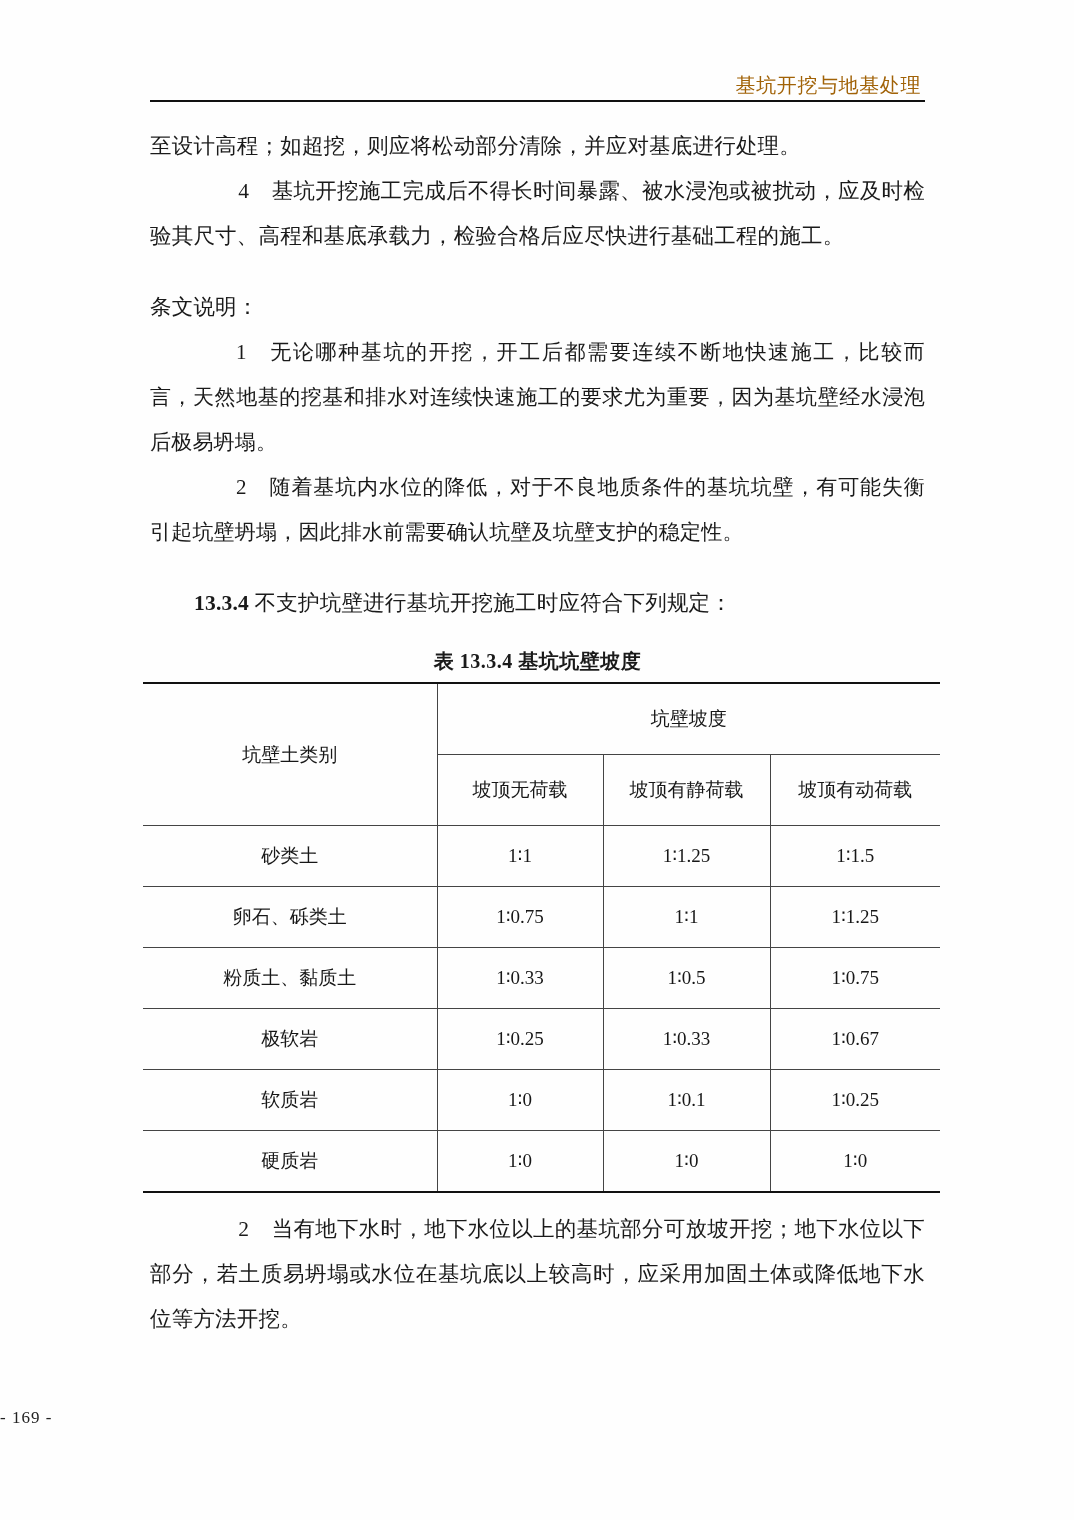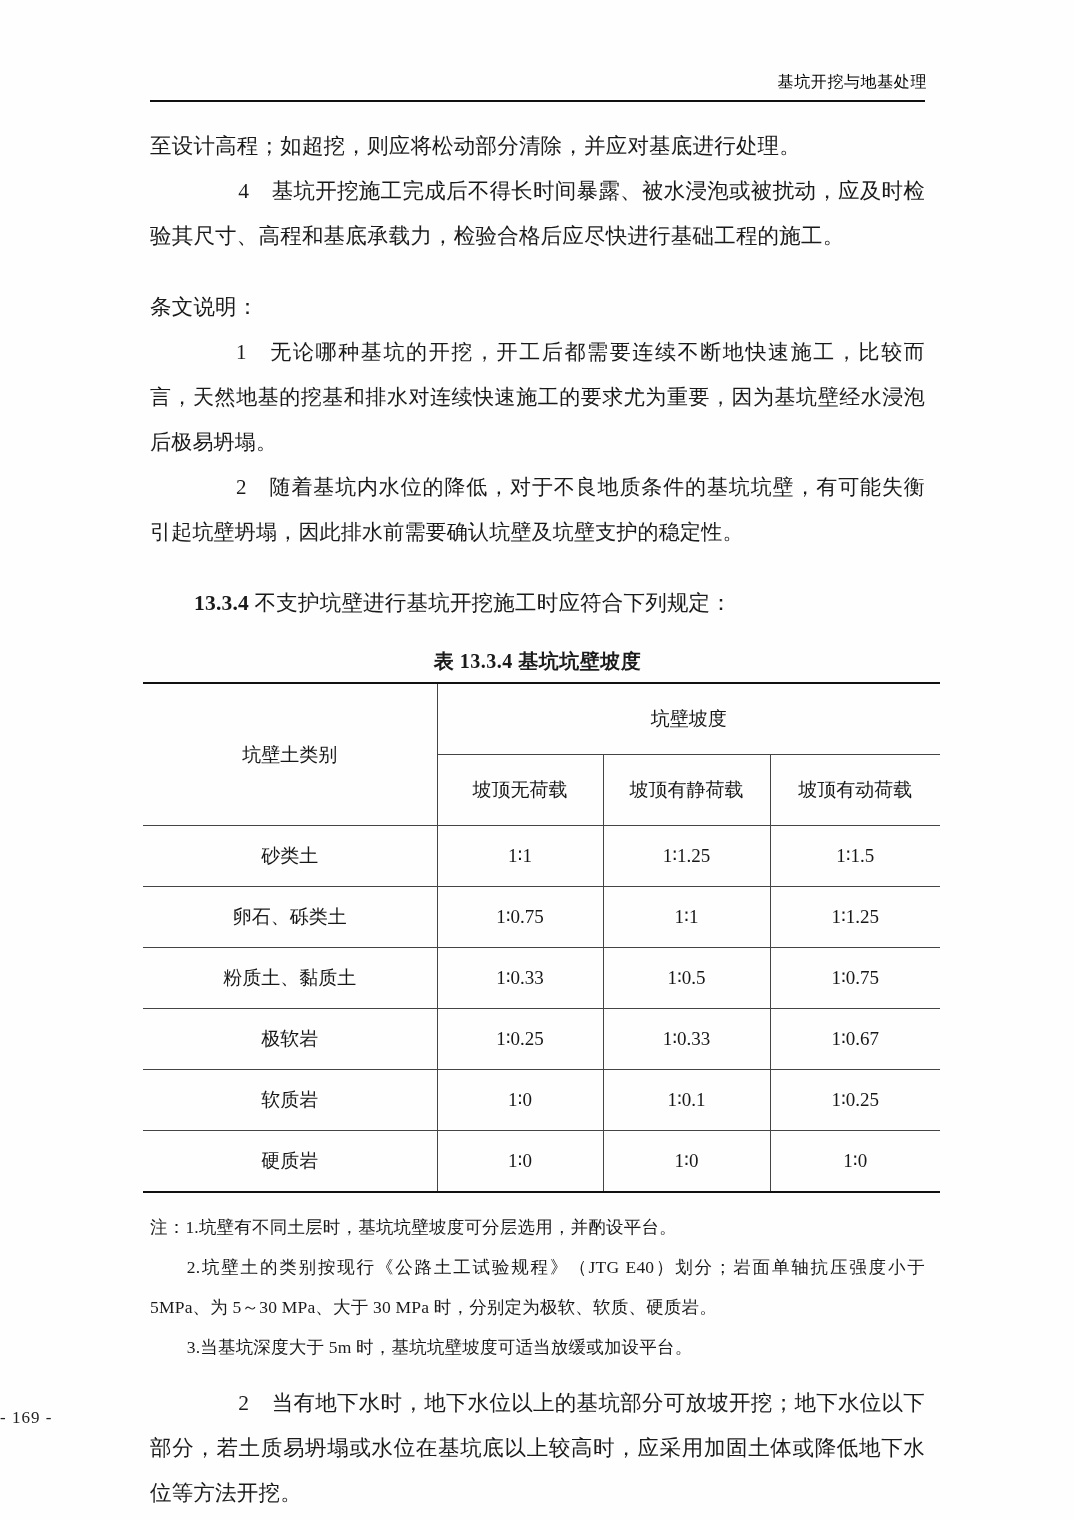--- a/index.html
+++ b/index.html
@@ -20,27 +20,27 @@
     position: absolute;
     left: 0; top: 0;
     width: 1074px;
     height: 1520px;
     background: #fefefe;
   }
 
   
   .running-header {
     position: absolute;
-    left: 152px;
+    left: 146px;
     top: 72px;
     width: 775px;
     text-align: right;
-    font-size: 16px;
+    font-size: 20px;
     letter-spacing: 0.6px;
-    color: #000000;
+    color: #a16207;
   }
   .header-rule {
     position: absolute;
     left: 150px;
     top: 100px;
     width: 775px;
     height: 0;
     border-top: 2.4px solid #111111;
   }
 
@@ -235,25 +235,20 @@
         </tr>
         <tr>
           <td class="cell-data rule-bottom">硬质岩</td>
           <td class="cell-data rule-bottom vline-l">1∶0</td>
           <td class="cell-data rule-bottom vline-l">1∶0</td>
           <td class="cell-data rule-bottom vline-l">1∶0</td>
         </tr>
       </tbody>
     </table>
 
-    <div class="notes">
-      <p class="note note-first">注：1.坑壁有不同土层时，基坑坑壁坡度可分层选用，并酌设平台。</p>
-      <p class="note note-ind">2.坑壁土的类别按现行《公路土工试验规程》（JTG E40）划分；岩面单轴抗压强度小于 5MPa、为 5～30 MPa、大于 30 MPa 时，分别定为极软、软质、硬质岩。</p>
-      <p class="note note-ind">3.当基坑深度大于 5m 时，基坑坑壁坡度可适当放缓或加设平台。</p>
-    </div>
 
     <p class="indent-num gap-before-sm">
       <span class="num">2</span><span class="num-gap"></span><span>当有地下水时，地下水位以上的基坑部分可放坡开挖；地下水位以下部分，若土质易坍塌或水位在基坑底以上较高时，应采用加固土体或降低地下水位等方法开挖。</span>
     </p>
 
   </div>
 
   <div class="footer">- 169 -</div>
 
 </div>

